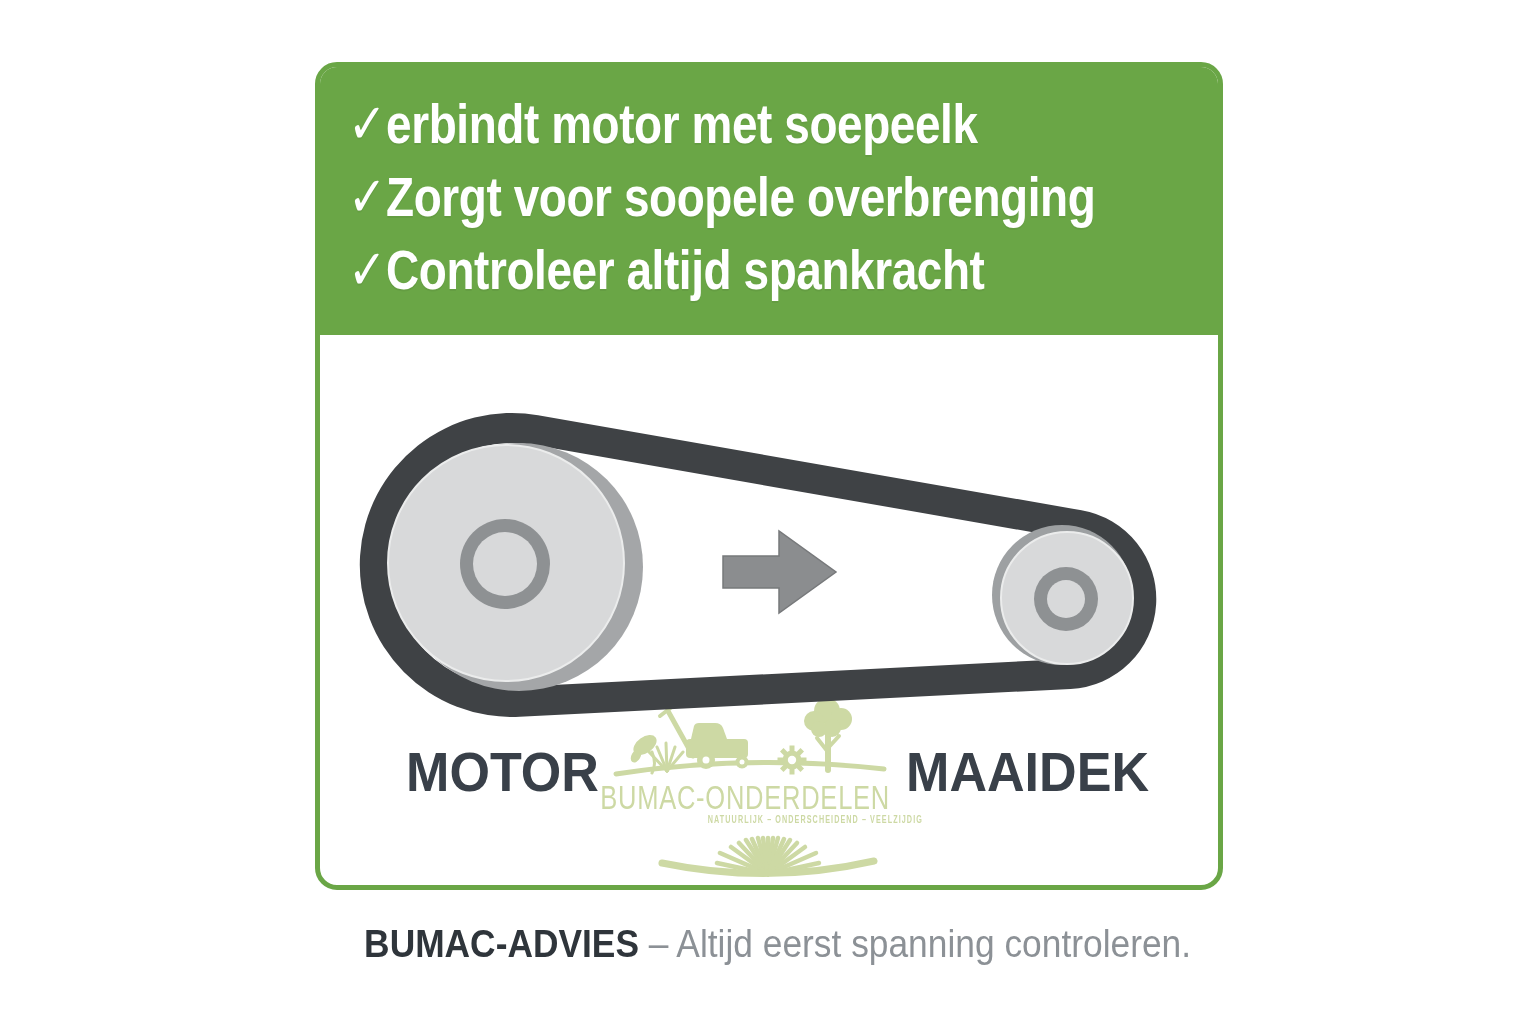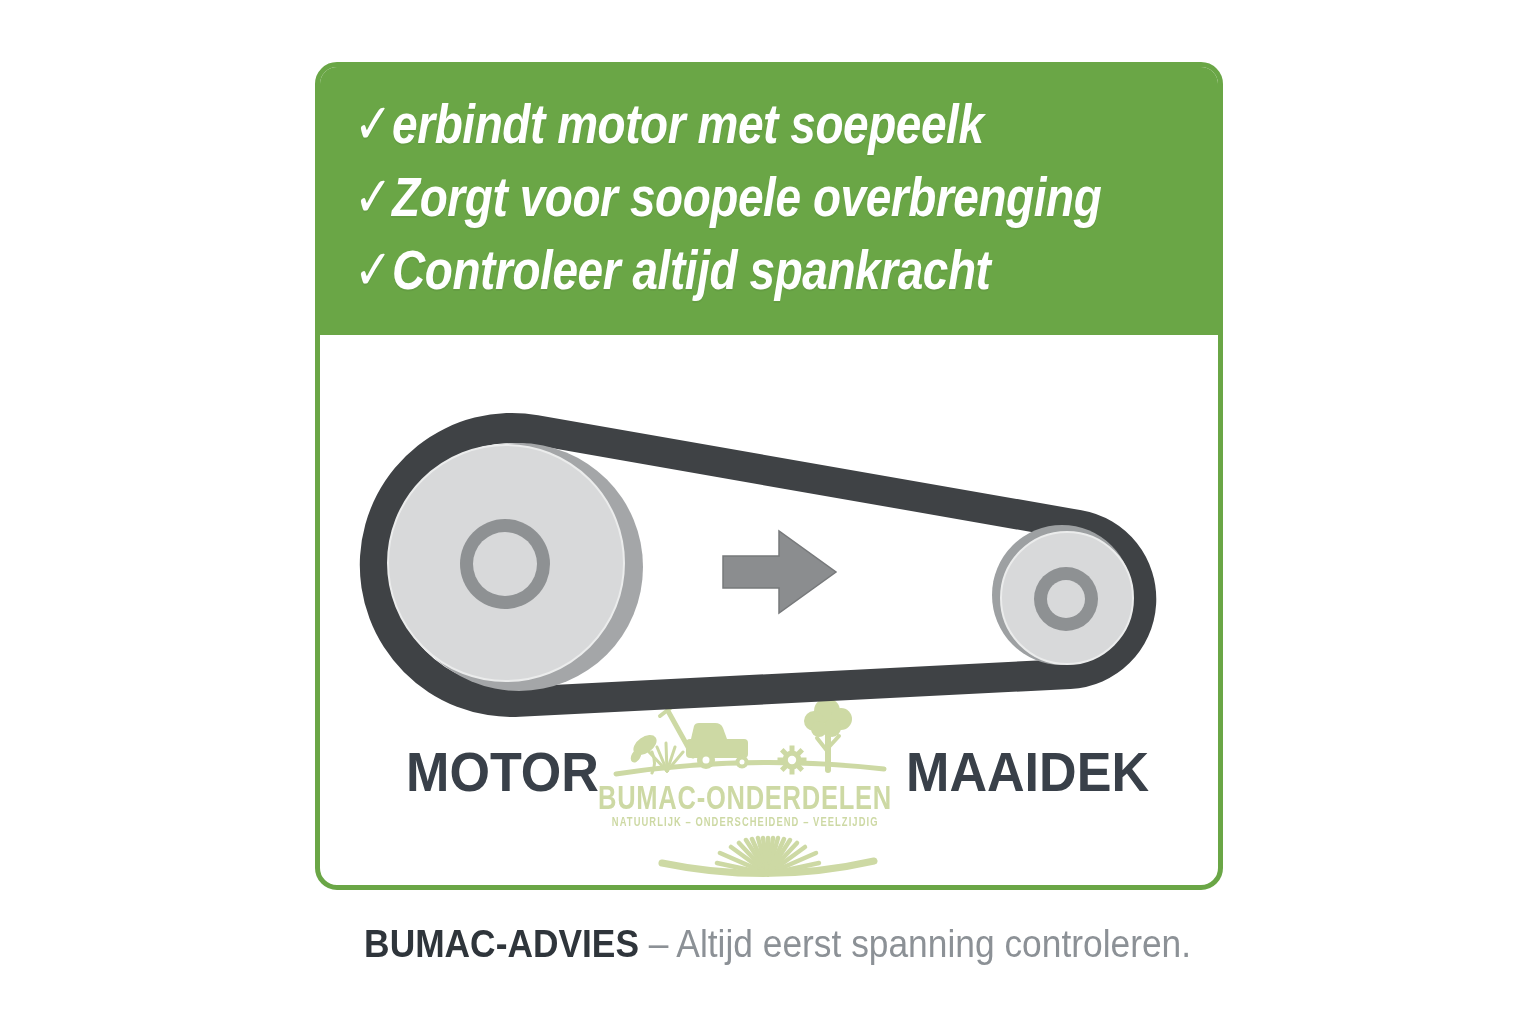--- a/index.html
+++ b/index.html
@@ -9,45 +9,45 @@
   }
   .card{
     position:absolute;left:315px;top:62px;width:908px;height:828px;
     box-sizing:border-box;border:5px solid #6aa646;border-radius:22px;
     background:#ffffff;overflow:hidden;
   }
   .card-header{
     position:absolute;left:0;top:0;width:100%;height:268px;
     background:#6aa646;
   }
-  .hlines{position:absolute;left:34px;top:20px;font-style:italic;}
+  .hlines{position:absolute;left:28px;top:20px;}
   .hline{
     height:73px;line-height:73px;white-space:nowrap;
     font-size:56px;font-weight:bold;color:#ffffff;
     transform:scaleX(0.82);transform-origin:0 50%;
     text-shadow:0 2px 0 rgba(0,0,0,0.05);
     letter-spacing:-0.5px;
   }
   .hcheck{font-family:"DejaVu Sans",sans-serif;}
   svg.overlay{position:absolute;left:0;top:0;}
   .pulley-label{
     position:absolute;top:744px;height:56px;line-height:56px;
     font-size:56px;font-weight:bold;color:#394049;white-space:nowrap;
     transform:scaleX(0.93);transform-origin:0 50%;
   }
   #label-motor{left:406px;}
   #label-maaidek{left:906px;}
   .wm-name{
     position:absolute;left:525px;top:778px;width:440px;text-align:center;
-    font-size:34px;font-weight:bold;color:#cdd9a4;letter-spacing:1px;white-space:nowrap;
+    font-size:34px;font-weight:normal;color:#cdd9a4;letter-spacing:1px;white-space:nowrap;
   }
   .wm-name .inner{display:inline-block;transform:scaleX(0.75);transform-origin:50% 50%;}
   .wm-tagline{
-    position:absolute;left:525px;top:814px;width:440px;text-align:center;
-    font-size:13px;font-weight:bold;color:#cdd9a4;letter-spacing:1.5px;white-space:nowrap;
+    position:absolute;left:525px;top:814px;width:440px;text-align:right;
+    font-size:10px;font-weight:bold;color:#cdd9a4;letter-spacing:1.5px;white-space:nowrap;
   }
   .wm-tagline .inner{display:inline-block;transform:scaleX(0.72);transform-origin:50% 50%;}
   .footer{
     position:absolute;left:314px;top:923px;width:908px;text-align:right;
     font-size:38px;line-height:42px;white-space:nowrap;
   }
   .footer .inner{display:inline-block;transform:scaleX(0.93);transform-origin:50% 50%;}
   .footer-brand{font-weight:bold;color:#2f353b;}
   .footer-advice{font-weight:normal;color:#8c9196;}
 </style>

